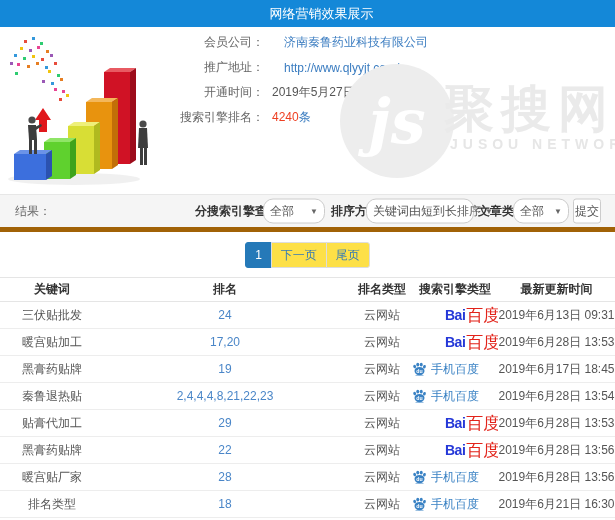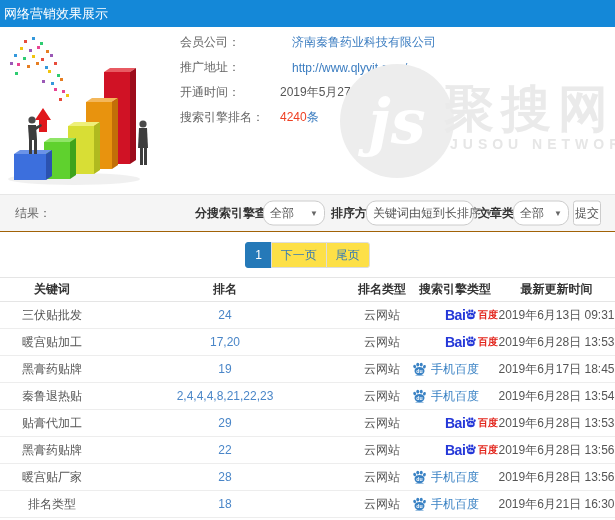--- a/index.html
+++ b/index.html
@@ -5,46 +5,46 @@
   * { margin:0; padding:0; box-sizing:border-box; }
   html,body { width:615px; height:520px; }
   body {
     position:relative; background:#fff; overflow:hidden;
     font-family:"Liberation Sans","DejaVu Sans",sans-serif;
     font-size:12px; color:#555;
   }
 
   
   .top-bar { position:absolute; top:0; left:0; right:0; height:27px; background:var(--accent); }
-  .top-bar .title { line-height:27px; padding-left:4px; color:#fff; font-size:13px; }
+  .top-bar .title { line-height:27px; padding-left:28px; color:#fff; font-size:13px;text-align:center; }
 
   
   .illustration { position:absolute; left:2px; top:32px; }
   .info-panel { position:absolute; left:172px; top:30px; width:300px; }
   .info-row { display:flex; align-items:center; height:25px; }
-  .info-label { width:92px; color:#666; flex:none;margin-left:8px; }
+  .info-label { width:92px; text-align:right; color:#666; flex:none; }
   .info-value { margin-left:8px; color:#555; }
   .info-value.link { color:var(--link); cursor:pointer;margin-left:20px; }
   .count-num { color:var(--count-red); }
   .count-suffix { color:var(--link); }
 
   
   .watermark { position:absolute; left:338px; top:58px; width:277px; height:130px; pointer-events:none; }
   .wm-circle {
     position:absolute; left:2px; top:6px; width:114px; height:114px; border-radius:50%;
     background:#ededed; color:#fff; display:flex; align-items:center; justify-content:center;
     font-family:"DejaVu Serif","Liberation Serif",serif; font-style:italic; font-weight:bold; font-size:62px;
   }
   .wm-name { position:absolute; left:106px; top:18px; font-size:50px; font-weight:bold; color:#eaeaea; letter-spacing:7px; white-space:nowrap; }
   .wm-sub { position:absolute; left:112px; top:78px; font-size:14px; font-weight:bold; color:#e6e6e6; letter-spacing:5px; white-space:nowrap; }
 
   
   .filter-bar {
     position:absolute; top:194px; left:0; right:0; height:38px;
-    background:#f5f5f5; border-top:1px solid #e7e7e7; border-bottom:1px solid #a16207;
+    background:#f5f5f5; border-top:1px solid #e7e7e7; border-bottom:5px solid #a16207;
   }
   .filter-bar > * { position:absolute; top:50%; transform:translateY(-50%); }
   .result-label { left:15px; color:#666; }
   .f-label { font-weight:bold; color:#333; white-space:nowrap; }
   .f-label-engine { left:195px; }
   .f-label-sort { left:331px; }
   .f-label-type { left:478px; }
   .select-box {
     height:25px; background:#fff; border:1px solid #ccc; border-radius:10px;
     display:flex; align-items:center; justify-content:space-between;
@@ -75,21 +75,21 @@
     display:grid; grid-template-columns:92px 254px 60px 86px 1fr;
     align-items:center; padding-left:6px; border-bottom:1px solid #ededed;
   }
   .t-head { height:25px; border-top:1px solid #e5e5e5; border-bottom:1px solid #e5e5e5; }
   .t-head .t-cell { font-weight:bold; color:#333; }
   .t-body .t-row { height:27px; }
   .t-cell { overflow:hidden; white-space:nowrap; }
   .rank-link { color:var(--rank-link); cursor:pointer; text-decoration:none; }
   .engine-cell { display:flex; align-items:center; }
   .bd-bai { font-weight:bold; font-size:14px; color:var(--baidu-blue); letter-spacing:-0.5px;margin-left:33px; }
-  .bd-cn { font-weight:bold; font-size:10px; color:var(--baidu-red); margin-left:1px; }
+  .bd-cn { font-weight:normal; font-size:17px; color:var(--baidu-red); margin-left:1px; }
   .mb-text { color:var(--mobile-blue); margin-left:4px; }
 </style>
 </head>
 <body>
 
 <div class="top-bar">
   <div class="title">网络营销效果展示</div>
 </div>
 
 <svg class="illustration" width="172" height="154" viewBox="0 0 172 154">

